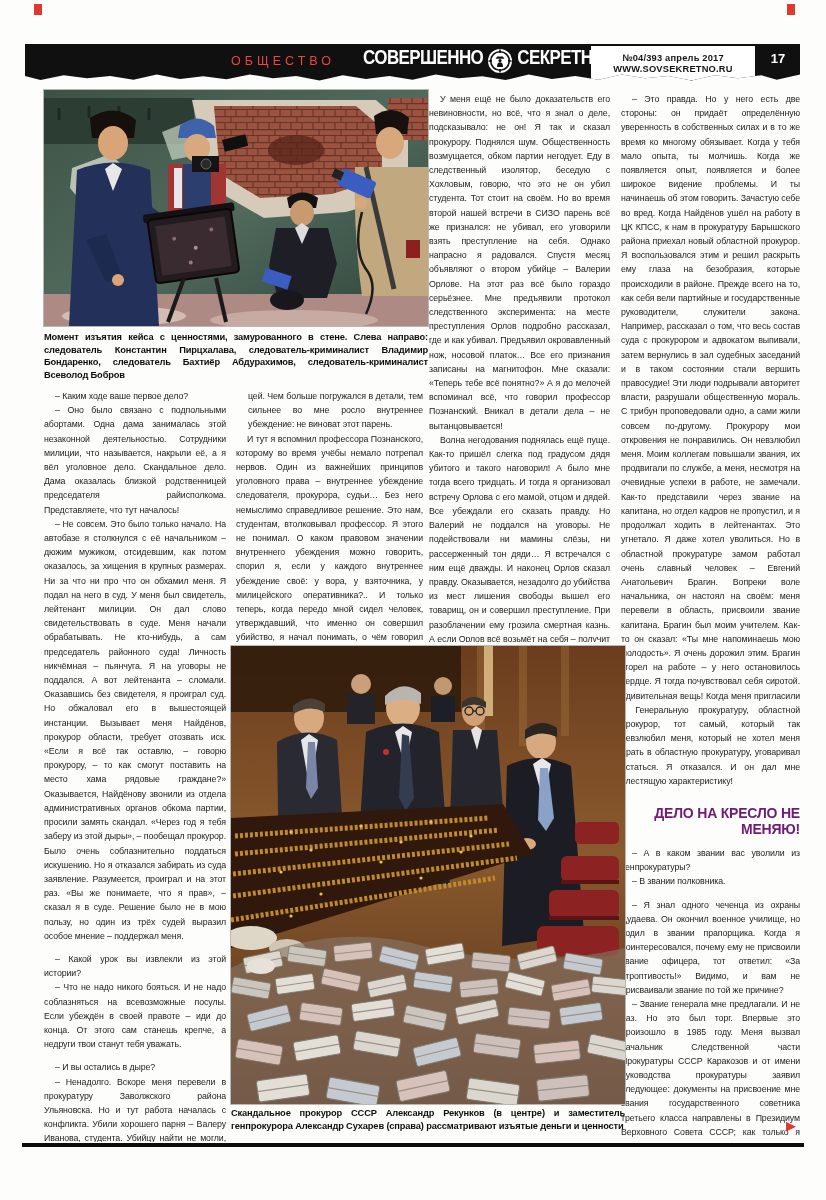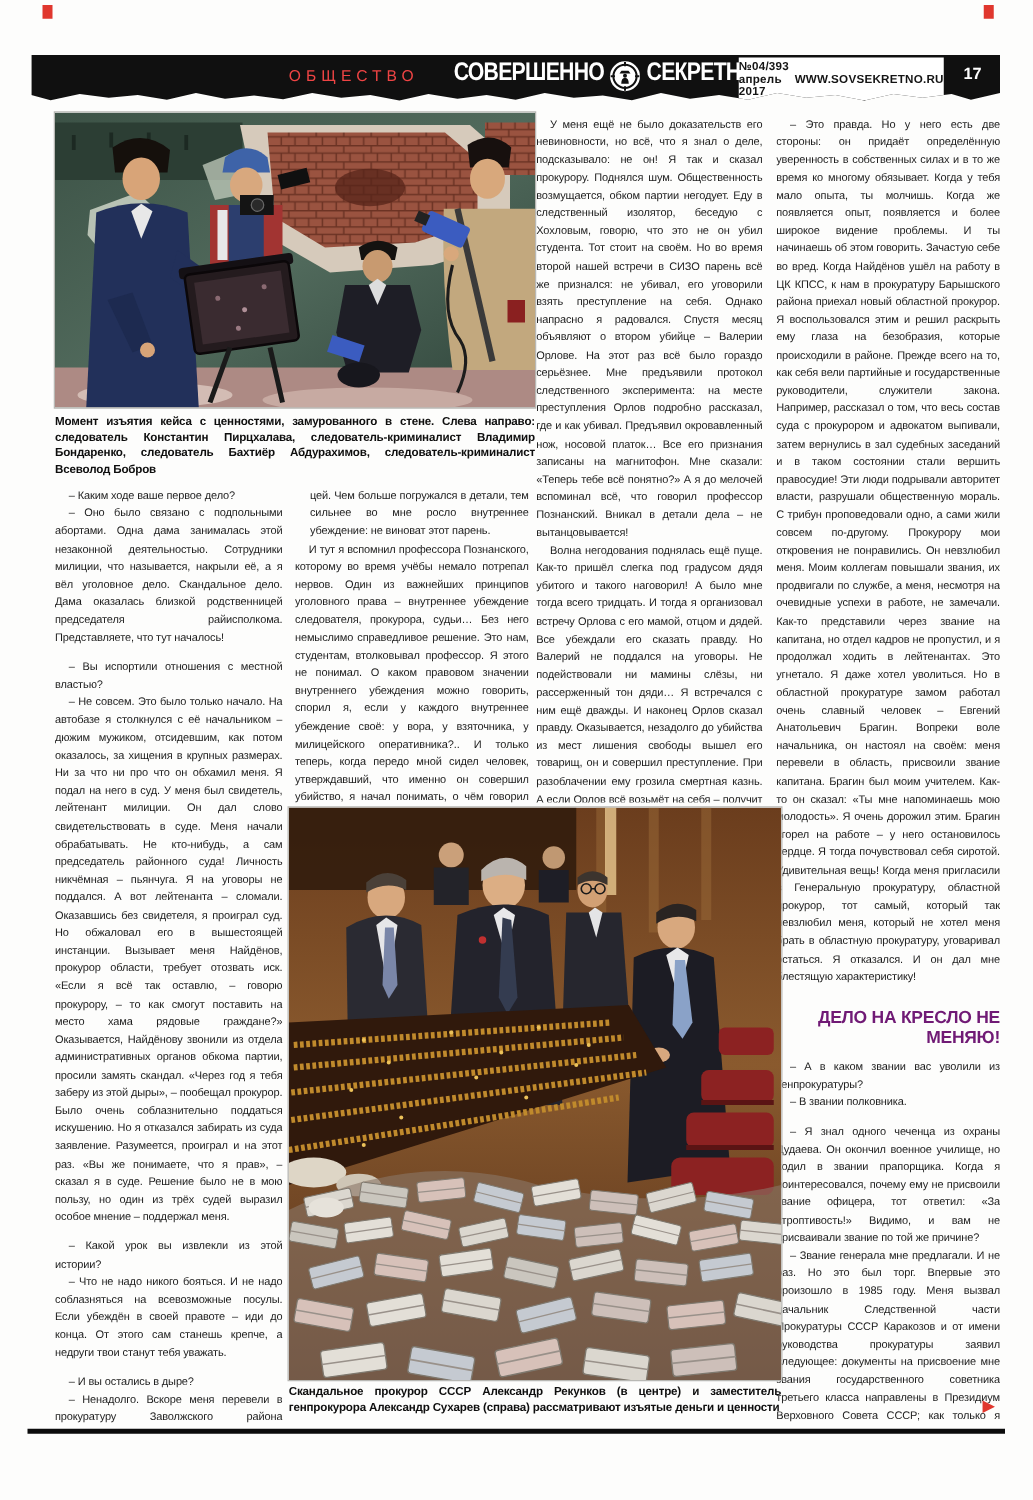--- a/index.html
+++ b/index.html
@@ -19,21 +19,21 @@
     clip-path: polygon(0 0,100% 0,100% 80%,97% 94%,95% 82%,92% 90%,89% 82%,86% 96%,83% 84%,80% 90%,77% 80%,74% 94%,71% 84%,68% 92%,65% 80%,62% 95%,59% 85%,56% 90%,53% 80%,50% 94%,47% 84%,44% 92%,41% 82%,38% 96%,35% 84%,32% 90%,29% 80%,26% 93%,23% 85%,20% 92%,17% 80%,14% 94%,11% 84%,8% 90%,5% 82%,2% 95%,0 84%);
   }
   .section-label {
     position:absolute; left:168px; top:10px; width:180px; text-align:center;
     color:#ef4444; font-size:12.5px; font-weight:400; letter-spacing:4px;
   }
   .logo { position:absolute; left:338px; top:4px; display:flex; align-items:flex-start; gap:4px; }
   .logo-text { color:#fff; font-size:17px; font-weight:800; letter-spacing:-0.6px; transform:scaleY(1.2); transform-origin:center; }
   .issue-box {
     position:absolute; left:566px; top:2px; width:164px; height:34px; background:#fff;
-    display:flex; flex-direction:row; align-items:center; justify-content:center; gap:1px;
+    display:flex; flex-direction:column; align-items:center; justify-content:center; gap:1px;
   }
   .issue-box div { font-size:9.3px; font-weight:700; color:#141414; letter-spacing:0.2px; }
   .page-number {
     position:absolute; right:0; top:0; width:44px; height:32px;
     color:#fff; font-size:13px; font-weight:800; text-align:center; line-height:30px;
   }
 
   
   .photo { position:absolute; outline:1px solid #b8b8b4; }
   .photo svg { display:block; width:100%; height:100%; }
@@ -175,21 +175,20 @@
       <circle cx="317" cy="113" r="6" fill="#d8a87c"></circle>
       <path d="M318 122 q-10 40 6 60 q10 16 -2 42" stroke="#1c1c1c" stroke-width="2.5" fill="none"></path>
       <rect x="362" y="150" width="14" height="18" fill="#8a2020"></rect>
     </svg>
   </div>
   <div class="caption caption1">Момент изъятия кейса с ценностями, замурованного в стене. Слева направо: следователь Константин Пирцхалава, следователь-криминалист Владимир Бондаренко, следователь Бахтиёр Абдурахимов, следователь-криминалист Всеволод Бобров</div>
 
   <div class="col col1">
       <p class="para q">– Каким ходе ваше первое дело?</p>
       <p class="para a">– Оно было связано с подпольными абортами. Одна дама занималась этой незаконной деятельностью. Сотрудники милиции, что называется, накрыли её, а я вёл уголовное дело. Скандальное дело. Дама оказалась близкой родственницей председателя райисполкома. Представляете, что тут началось!</p>
-      <p class="para q">– Вы испортили отношения с местной властью?</p>
       <p class="para a">– Не совсем. Это было только начало. На автобазе я столкнулся с её начальником – дюжим мужиком, отсидевшим, как потом оказалось, за хищения в крупных размерах. Ни за что ни про что он обхамил меня. Я подал на него в суд. У меня был свидетель, лейтенант милиции. Он дал слово свидетельствовать в суде. Меня начали обрабатывать. Не кто-нибудь, а сам председатель районного суда! Личность никчёмная – пьянчуга. Я на уговоры не поддался. А вот лейтенанта – сломали. Оказавшись без свидетеля, я проиграл суд. Но обжаловал его в вышестоящей инстанции. Вызывает меня Найдёнов, прокурор области, требует отозвать иск. «Если я всё так оставлю, – говорю прокурору, – то как смогут поставить на место хама рядовые граждане?» Оказывается, Найдёнову звонили из отдела административных органов обкома партии, просили замять скандал. «Через год я тебя заберу из этой дыры», – пообещал прокурор. Было очень соблазнительно поддаться искушению. Но я отказался забирать из суда заявление. Разумеется, проиграл и на этот раз. «Вы же понимаете, что я прав», – сказал я в суде. Решение было не в мою пользу, но один из трёх судей выразил особое мнение – поддержал меня.</p>
       <p class="para q">– Какой урок вы извлекли из этой истории?</p>
       <p class="para a">– Что не надо никого бояться. И не надо соблазняться на всевозможные посулы. Если убеждён в своей правоте – иди до конца. От этого сам станешь крепче, а недруги твои станут тебя уважать.</p>
       <p class="para q">– И вы остались в дыре?</p>
       <p class="para a">– Ненадолго. Вскоре меня перевели в прокуратуру Заволжского района Ульяновска. Но и тут работа началась с конфликта. Убили хорошего парня – Валеру Иванова, студента. Убийцу найти не могли, как ни старались. А тут подвернулся молодой да не опытный. Мне это дело и подсунули. Не успел я разобраться, что к чему, как вызывает районный прокурор и радостно сообщает: всё, дело раскрыто! Его поддерживал заместитель начальника районной милиции по уголовному розыску. Оказывается, один из подозреваемых по фамилии Хохлов написал явку с повинной. Я изучил дело, поговорил с предполагаемым убий-</p>
     </div>
   <div class="col col2">
       <p class="para a noindent">цей. Чем больше погружался в детали, тем сильнее во мне росло внутреннее убеждение: не виноват этот парень.</p>
       <p class="para a">И тут я вспомнил профессора Познанского, которому во время учёбы немало потрепал нервов. Один из важнейших принципов уголовного права – внутреннее убеждение следователя, прокурора, судьи… Без него немыслимо справедливое решение. Это нам, студентам, втолковывал профессор. Я этого не понимал. О каком правовом значении внутреннего убеждения можно говорить, спорил я, если у каждого внутреннее убеждение своё: у вора, у взяточника, у милицейского оперативника?.. И только теперь, когда передо мной сидел человек, утверждавший, что именно он совершил убийство, я начал понимать, о чём говорил профессор Познанский.</p>
     </div>

